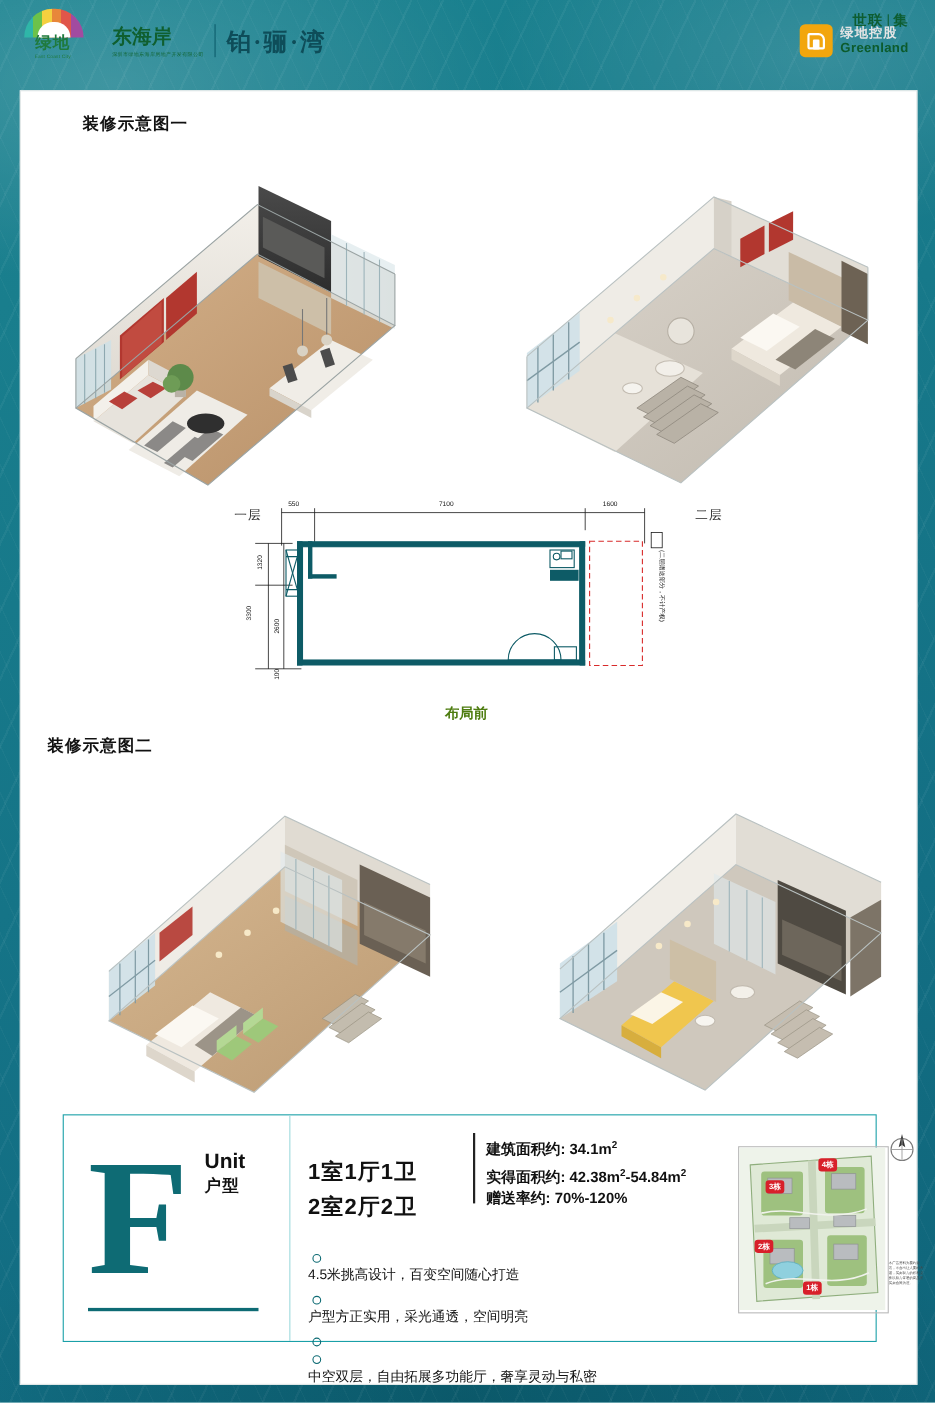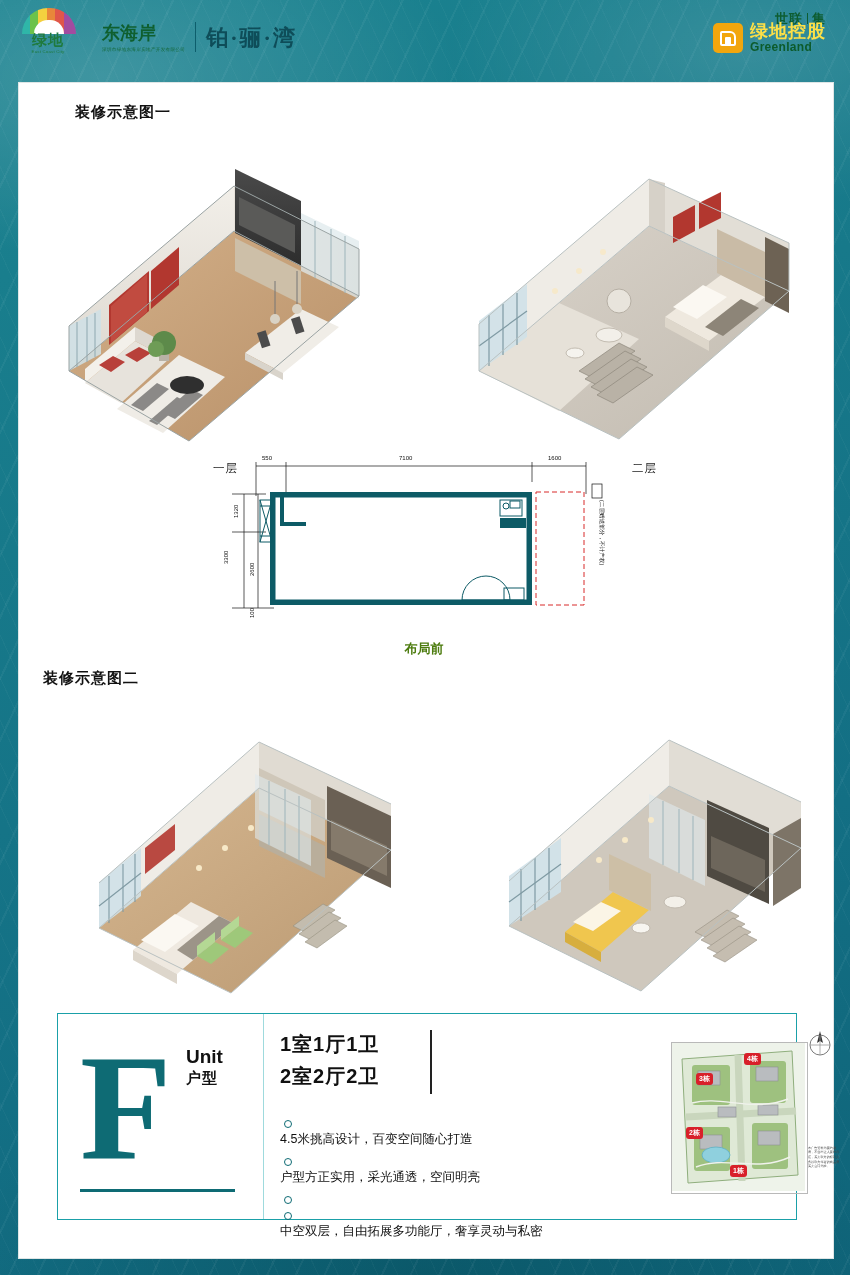--- a/index.html
+++ b/index.html
@@ -53,21 +53,21 @@
   .logo-right{position:absolute;right:24px;top:22px;display:flex;align-items:center;}
   .gl-mark{width:30px;height:30px;border-radius:5px;background:#f2a60d;position:relative;margin-right:7px;}
   .gl-mark:before{
     content:"";position:absolute;left:7px;top:8px;width:16px;height:15px;
     border:2.6px solid #fff;border-radius:2px 6px 2px 2px;box-sizing:border-box;
   }
   .gl-mark:after{
     content:"";position:absolute;left:12px;top:14px;width:6px;height:9px;background:#fff;border-radius:1px;
   }
   .gl-text{line-height:1.05;}
-  .gl-cn{font-size:18px;font-weight:bold;color:#fde047;letter-spacing:1px;}
+  .gl-cn{font-size:12px;font-weight:bold;color:#e5e5e5;letter-spacing:1px;}
   .gl-en{font-size:12px;font-weight:bold;color:#0c5b2c;letter-spacing:.3px;}
   .sl-tag{position:absolute;right:24px;top:10px;font-size:13px;color:#0c5b2c;font-weight:bold;letter-spacing:1px;opacity:.95;}
   .sl-tag .bar{display:inline-block;width:1px;height:11px;background:#0c5b2c;margin:0 4px;vertical-align:-1px;}
 
   
   .card{
     position:absolute;left:18px;top:82px;width:814px;height:1175px;
     background:#fff;border:1px solid #dfe6e6;
   }
 
@@ -99,21 +99,21 @@
   .big-f{
     position:absolute;left:22px;top:18px;font-size:150px;line-height:150px;font-weight:bold;color:#0e6b74;
     font-family:"Liberation Serif","DejaVu Serif",serif;letter-spacing:-4px;
   }
   .unit-en{position:absolute;left:128px;top:32px;font-size:19px;color:#111;font-weight:bold;}
   .unit-cn{position:absolute;left:128px;top:55px;font-size:15px;color:#111;font-weight:bold;letter-spacing:1px;}
   .f-underline{position:absolute;left:22px;top:175px;width:155px;height:3px;background:#0e6b74;}
 
   .info-mid{flex:1;position:absolute;left:222px;top:14px;width:390px;}
   .room-rows{display:flex;align-items:flex-start;}
-  .rooms{width:150px;}
+  .rooms{width:150px;margin-top:22px;}
   .room-line{font-size:20px;font-weight:bold;color:#111;letter-spacing:1px;line-height:32px;}
   .vbar{width:2px;height:64px;background:#222;margin:2px 10px 0 0;}
   .areas{padding-top:3px;}
   .area-line{font-size:13.5px;color:#111;line-height:20px;font-weight:bold;}
   .area-line sup{font-size:9px;}
   .bullets{margin-top:18px;}
   .b-row{display:flex;align-items:flex-start;font-size:12.5px;color:#111;line-height:22px;flex-direction:column;}
   .b-dot{
     width:6px;height:6px;border:1.4px solid #0e6b74;border-radius:50%;
     margin:8px 8px 0 4px;flex:none;
@@ -554,20 +554,34 @@
       <div class="f-underline"></div>
     </div>
 
     <div class="info-mid">
       <div class="room-rows">
         <div class="rooms">
           <div class="room-line">1室1厅1卫</div>
           <div class="room-line">2室2厅2卫</div>
         </div>
         <div class="vbar"></div>
+        <div class="areas">
+          <div class="area-line">
+            <span>建筑面积约:</span>
+            <span>34.1m</span><sup>2</sup>
+          </div>
+          <div class="area-line">
+            <span>实得面积约:</span>
+            <span>42.38m</span><sup>2</sup><span>-54.84m</span><sup>2</sup>
+          </div>
+          <div class="area-line">
+            <span>赠送率约:</span>
+            <span>70%-120%</span>
+          </div>
+        </div>
       </div>
 
       <div class="bullets">
         <div class="b-row">
             <span class="b-dot"></span>
             <span>4.5米挑高设计，百变空间随心打造</span>
           </div>
         <div class="b-row">
             <span class="b-dot"></span>
             <span>户型方正实用，采光通透，空间明亮</span>

